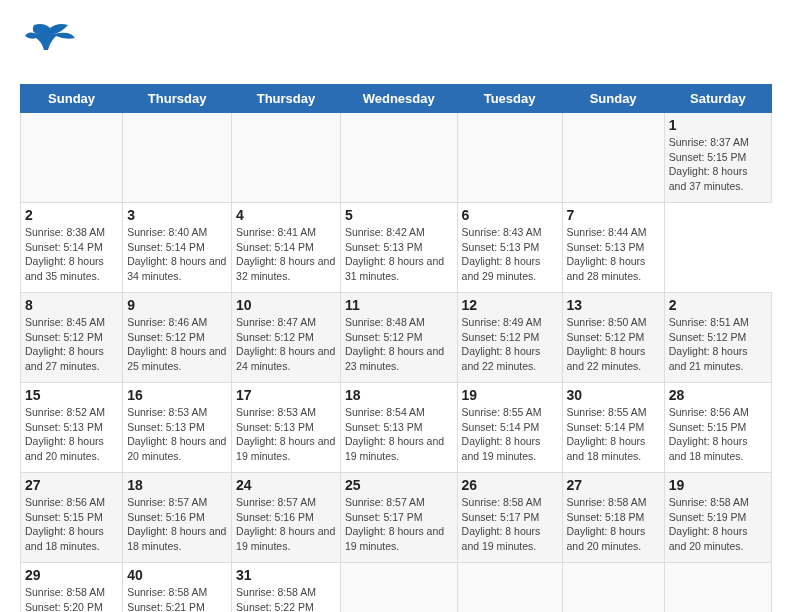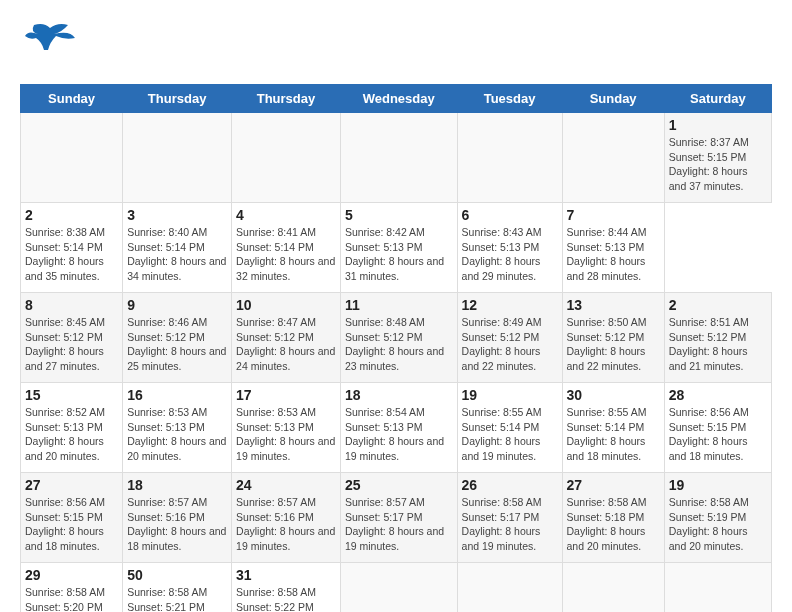--- a/index.html
+++ b/index.html
@@ -250,21 +250,21 @@
           <span class="day-num">19</span>
           <div class="day-info">Sunrise: 8:58 AM<br>Sunset: 5:19 PM<br>Daylight: 8 hours and 20 minutes.</div>
         </td>
       </tr>
       <tr>
         <td>
           <span class="day-num">29</span>
           <div class="day-info">Sunrise: 8:58 AM<br>Sunset: 5:20 PM<br>Daylight: 8 hours and 21 minutes.</div>
         </td>
         <td>
-          <span class="day-num">50</span>
+          <span class="day-num">40</span>
           <div class="day-info">Sunrise: 8:58 AM<br>Sunset: 5:21 PM<br>Daylight: 8 hours and 22 minutes.</div>
         </td>
         <td>
           <span class="day-num">31</span>
           <div class="day-info">Sunrise: 8:58 AM<br>Sunset: 5:22 PM<br>Daylight: 8 hours and 23 minutes.</div>
         </td>
         <td class="empty-cell"></td>
         <td class="empty-cell"></td>
         <td class="empty-cell"></td>
         <td class="empty-cell"></td>

